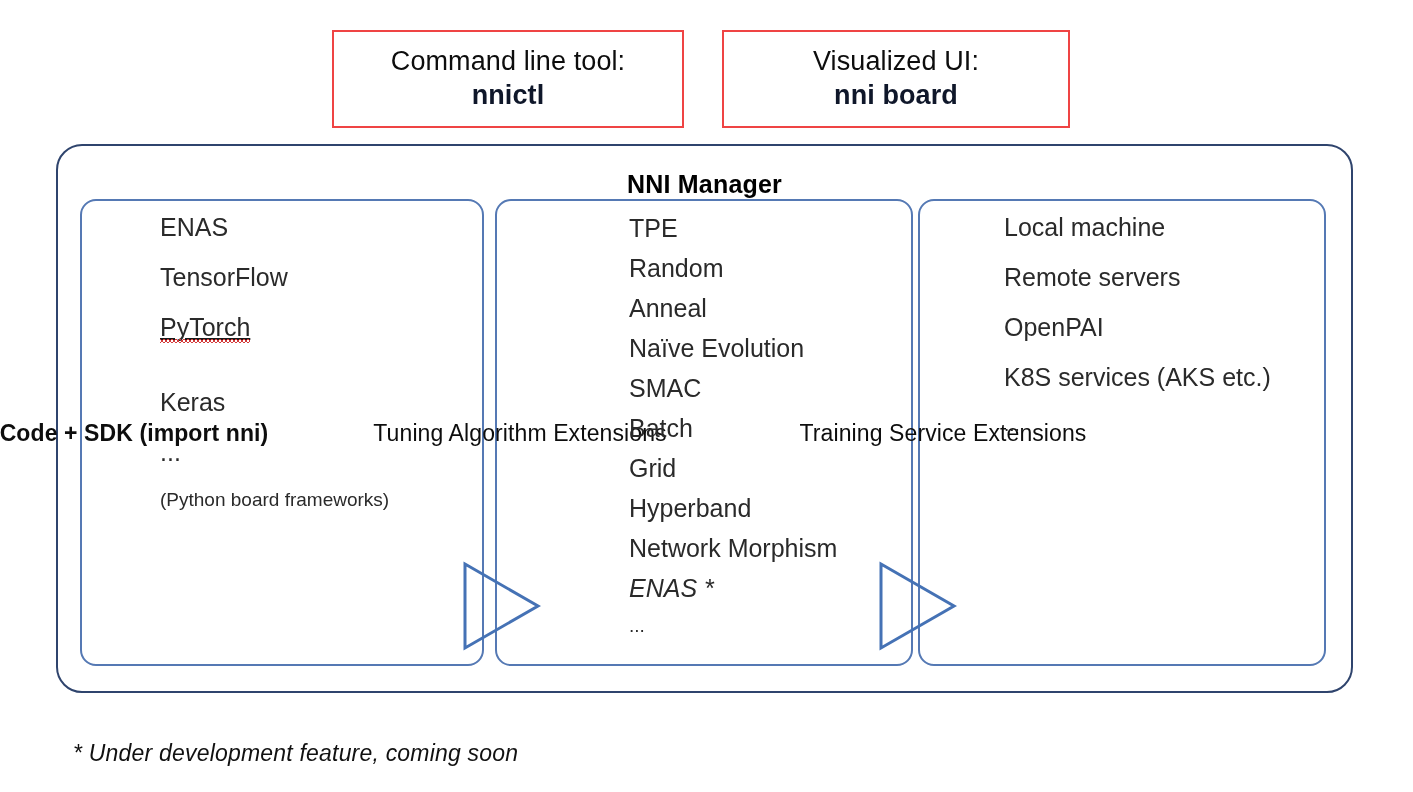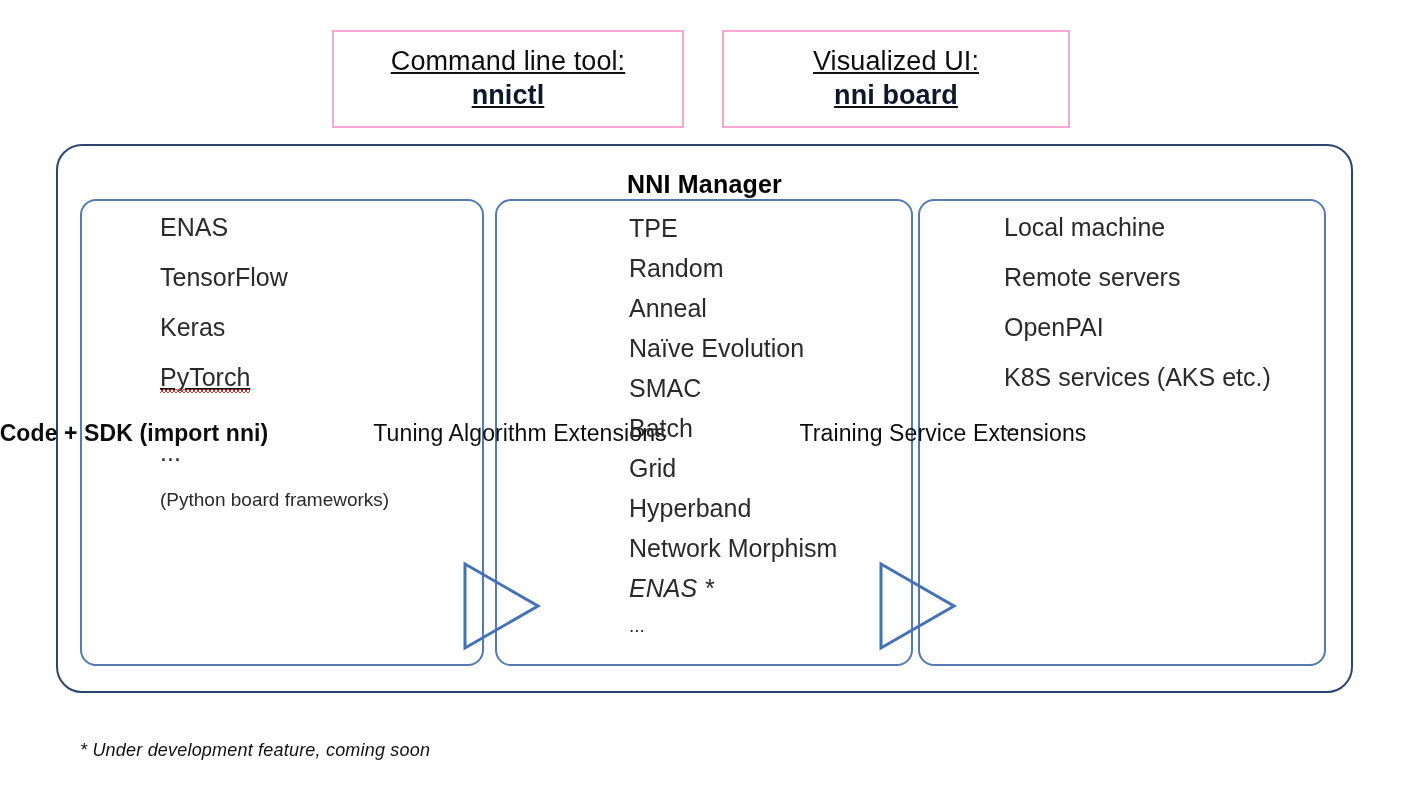--- a/index.html
+++ b/index.html
@@ -17,27 +17,26 @@
     width: 1413px;
     height: 792px;
     background: #ffffff;
     overflow: hidden;
   }
 
   
   .top-box {
     position: absolute;
     box-sizing: border-box;
-    border: 2px solid #f9a8d4;
+    border: 2px solid #ef4444;
     background: #ffffff;
     display: flex;
     flex-direction: column;
     align-items: center;
     justify-content: center;
-    text-decoration: underline;
   }
   .top-box .tb-line1 {
     font-size: 27px;
     font-weight: 400;
     color: #0d0d0d;
     line-height: 1.12;
     letter-spacing: 0.1px;
   }
   .top-box .tb-line2 {
     font-size: 27px;
@@ -166,23 +165,23 @@
 
   
   .arrow {
     position: absolute;
     pointer-events: none;
   }
 
   
   #footnote {
     position: absolute;
-    left: 80px;
+    left: 73px;
     top: 740px;
-    font-size: 18px;
+    font-size: 23px;
     font-style: italic;
     color: #111111;
     letter-spacing: 0.2px;
   }
 </style>
 </head>
 <body>
 
 <div id="canvas">
 
@@ -199,22 +198,22 @@
   <div id="manager-box"></div>
   <div id="manager-title">NNI Manager</div>
 
   <div class="panel" id="panel-user">
     <div class="side-label bold">
       <div class="rot-wrap"><span>User Code + SDK (import nni)</span></div>
     </div>
     <div class="entries">
       <div class="entry">ENAS</div>
       <div class="entry">TensorFlow</div>
+      <div class="entry"><span class="entry underlined">PyTorch<span class="squiggle"></span></span></div>
       <div class="entry">Keras</div>
-      <div class="entry"><span class="entry underlined">PyTorch<span class="squiggle"></span></span></div>
       <div class="entry">...</div>
       <div class="entry small">(Python board frameworks)</div>
     </div>
   </div>
 
   <div class="panel" id="panel-tuning">
     <div class="side-label">
       <div class="rot-wrap"><span>Tuning Algorithm Extensions</span></div>
     </div>
     <div class="entries">

